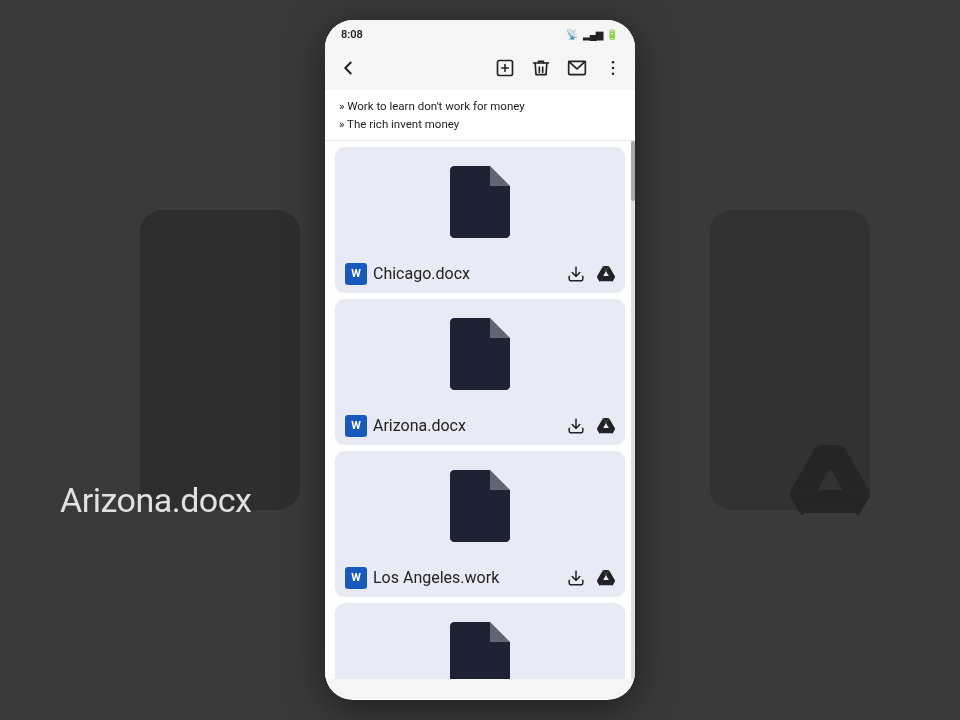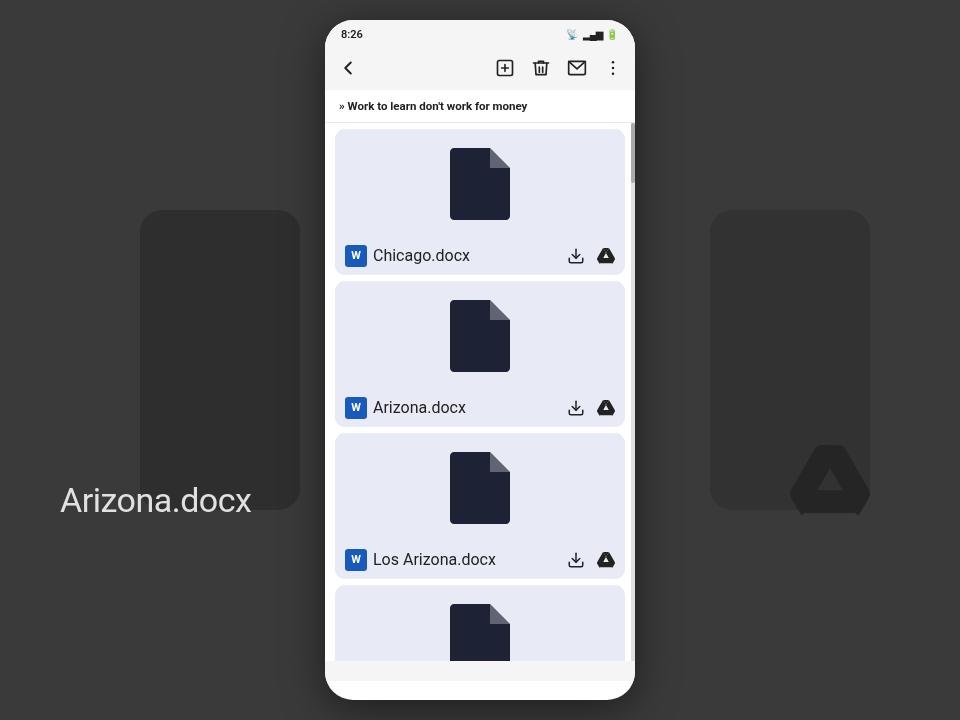--- a/index.html
+++ b/index.html
@@ -119,21 +119,20 @@
     .bullet-section {
       background: #fff;
       padding: 8px 14px 6px;
       border-bottom: 1px solid #e8e8e8;
     }
 
     .bullet-item {
       font-size: 11.5px;
       color: #222;
       line-height: 1.55;
-      font-weight: bold;
     }
 
     
     .scroll-area {
       position: relative;
       background: #fff;
       overflow-y: auto;
       height: calc(680px - 26px - 44px - 52px - 20px);
     }
 
@@ -267,21 +266,21 @@
       <path d="m43.65 25 13.75-23.8c-1.35-.8-2.9-1.2-4.5-1.2h-18.5c-1.6 0-3.15.45-4.5 1.2z"></path>
       <path d="m59.8 49h-32.3l-13.75 23.8c1.35.8 2.9 1.2 4.5 1.2h50.8c1.6 0 3.15-.45 4.5-1.2z"></path>
       <path d="m73.4 26.5-12.7-22c-.8-1.4-1.95-2.5-3.3-3.3l-13.75 23.8 16.15 28h27.45c0-1.55-.4-3.1-1.2-4.5z"></path>
     </svg>
   </div>
 </div>
 
 <div class="phone-frame">
 
   <div class="status-bar">
-    <span class="status-time">8:26</span>
+    <span class="status-time">8:08</span>
     <div class="status-icons">
 
       <span style="font-size:10px;">📡</span>
 
       <span style="font-size:10px; letter-spacing:-1px;">▂▄▆</span>
 
       <span style="font-size:10px;">🔋</span>
     </div>
   </div>
 
@@ -320,20 +319,21 @@
           <circle cx="12" cy="5" r="1.5"></circle>
           <circle cx="12" cy="12" r="1.5"></circle>
           <circle cx="12" cy="19" r="1.5"></circle>
         </svg>
       </div>
     </div>
   </div>
 
   <div class="bullet-section">
     <div class="bullet-item">» Work to learn don't work for money</div>
+    <div class="bullet-item">» The rich invent money</div>
   </div>
 
   <div class="scroll-area" style="position:relative;">
 
     <div class="scroll-indicator">
       <div class="scroll-thumb"></div>
     </div>
 
     <div class="file-card">
       <div class="file-preview">
@@ -412,21 +412,21 @@
         <div class="doc-icon">
           <svg viewBox="0 0 60 72" xmlns="http://www.w3.org/2000/svg">
             <path d="M0 4 C0 1.8 1.8 0 4 0 L40 0 L60 20 L60 68 C60 70.2 58.2 72 56 72 L4 72 C1.8 72 0 70.2 0 68 Z" fill="#1e2235"></path>
             <path d="M40 0 L40 20 L60 20 Z" fill="rgba(255,255,255,0.3)"></path>
           </svg>
         </div>
       </div>
       <div class="file-footer">
         <div class="file-info">
           <div class="word-badge">W</div>
-          <span class="file-name">Los Arizona.docx</span>
+          <span class="file-name">Los Angeles.work</span>
         </div>
         <div class="file-actions">
           <div class="file-action-icon">
             <svg width="18" height="18" viewBox="0 0 24 24" fill="none" stroke="#222" stroke-width="2" stroke-linecap="round" stroke-linejoin="round">
               <path d="M21 15v4a2 2 0 0 1-2 2H5a2 2 0 0 1-2-2v-4"></path>
               <polyline points="7 10 12 15 17 10"></polyline>
               <line x1="12" y1="15" x2="12" y2="3"></line>
             </svg>
           </div>
           <div class="file-action-icon">

